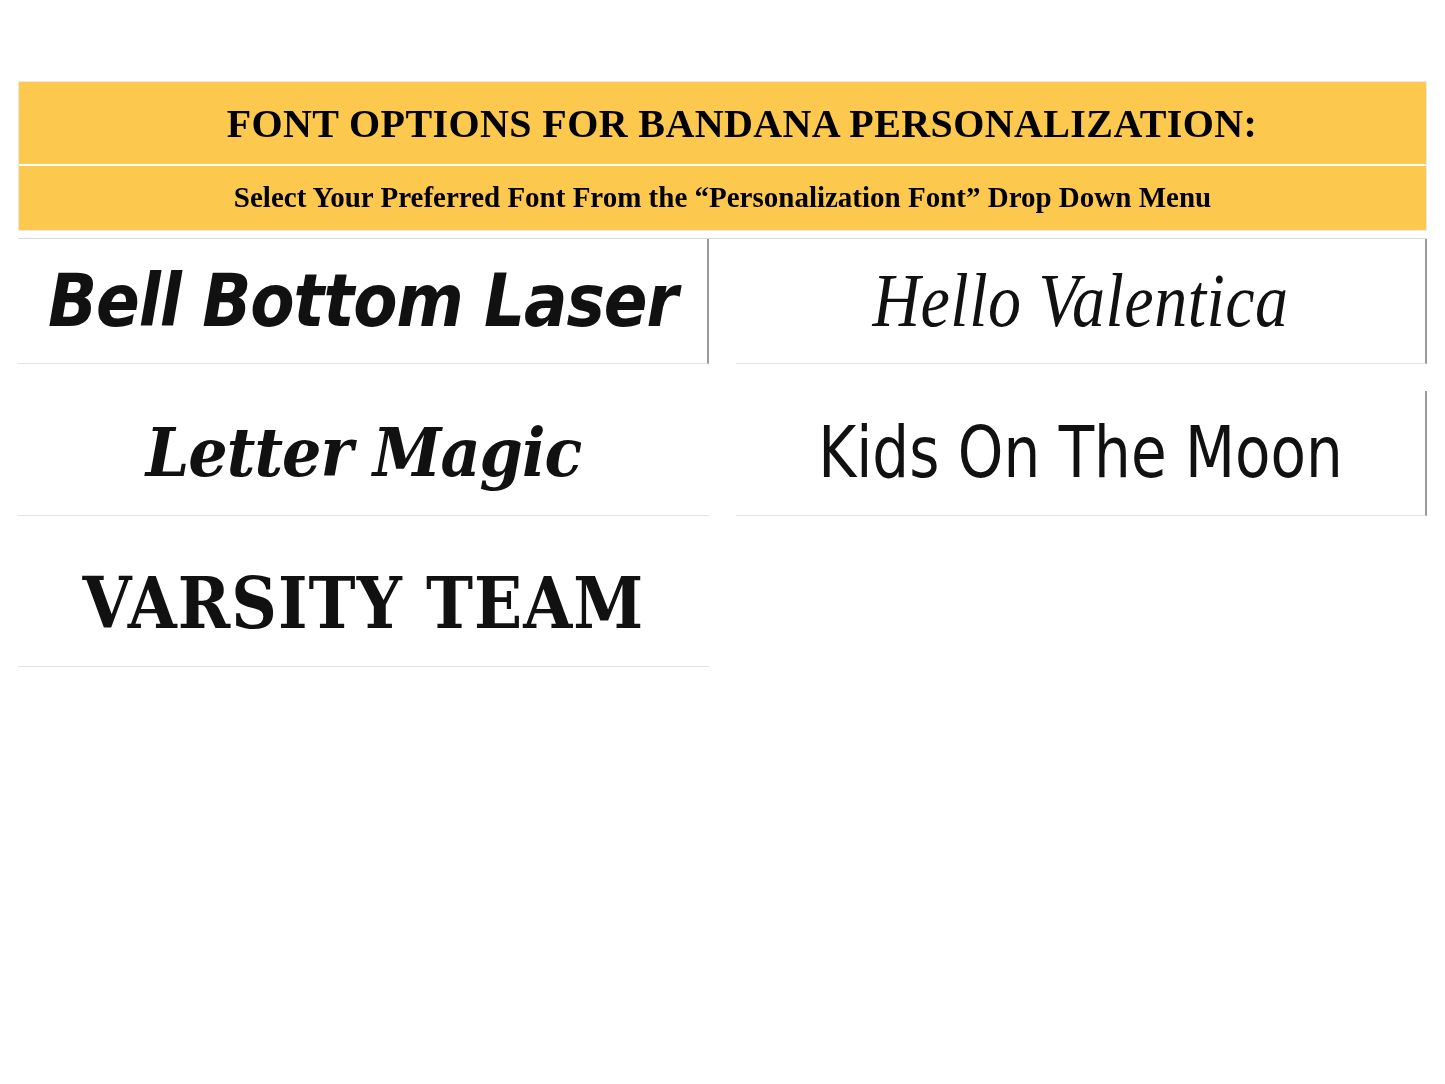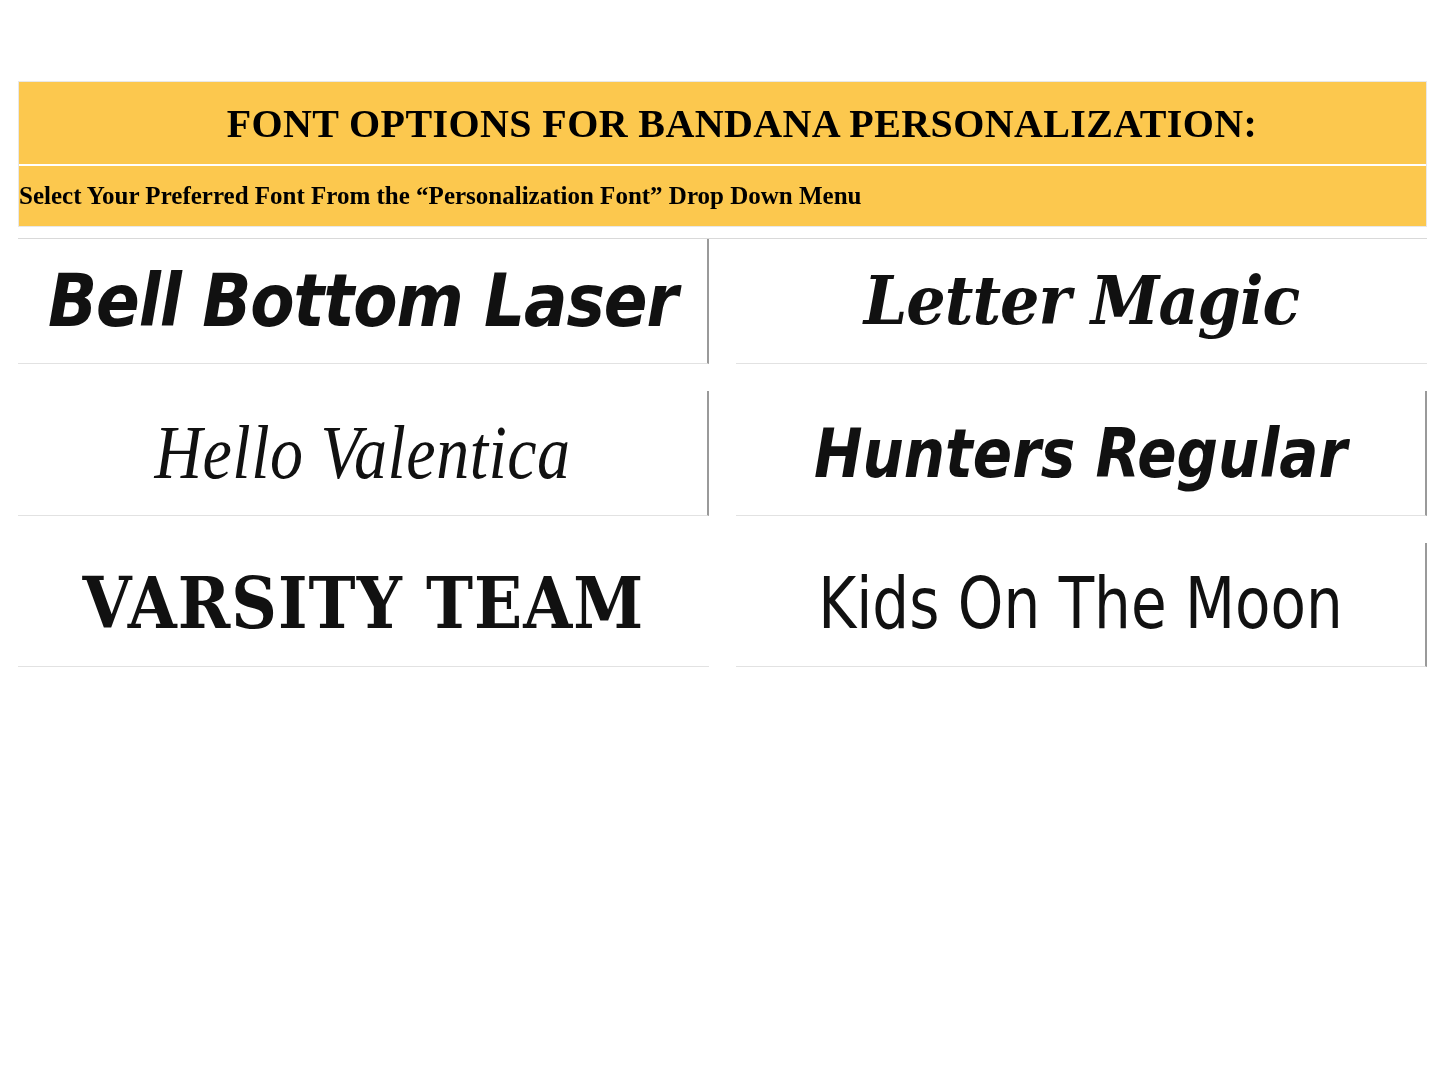--- a/index.html
+++ b/index.html
@@ -46,23 +46,23 @@
     margin-left: 39px;
   }
   .banner-divider {
     height: 2px;
     background: #ffffff;
     width: 100%;
   }
   .banner-sub {
     font-family: "Liberation Serif", serif;
     font-weight: bold;
-    font-size: 25px;
+    font-size: 29px;
     line-height: 1;
-    text-align: left;
+    text-align: center;
     color: #000000;
     padding: 17px 0 18px 0;
     white-space: nowrap;
   }
 
   
   .grid {
     position: absolute;
     left: 18px;
     top: 238px;
@@ -181,33 +181,30 @@
     <div class="banner-divider"></div>
     <div class="banner-sub">Select Your Preferred Font From the “Personalization Font” Drop Down Menu</div>
   </div>
 
   <div class="grid">
 
     <div class="cell col-left">
       <span class="sample s-bellbottom">Bell Bottom Laser</span>
     </div>
 
+    <div class="cell col-left">
+      <span class="sample s-hellovalentica">Hello Valentica</span>
+    </div>
+
     <div class="cell col-right">
       <span class="sample s-lettermagic">Letter Magic</span>
     </div>
 
+
     <div class="cell col-left">
-      <span class="sample s-hellovalentica">Hello Valentica</span>
-    </div>
-
-    <div class="cell col-left">
-      <span class="sample s-hunters">Hunters Regular</span>
-    </div>
-
+      <span class="sample s-kidsmoon">Kids On The Moon</span>
+    </div>
     <div class="cell col-right">
       <span class="sample s-varsity">VARSITY TEAM</span>
     </div>
-    <div class="cell col-left">
-      <span class="sample s-kidsmoon">Kids On The Moon</span>
-    </div>
 
   </div>
 </div>
 
 </body></html>

